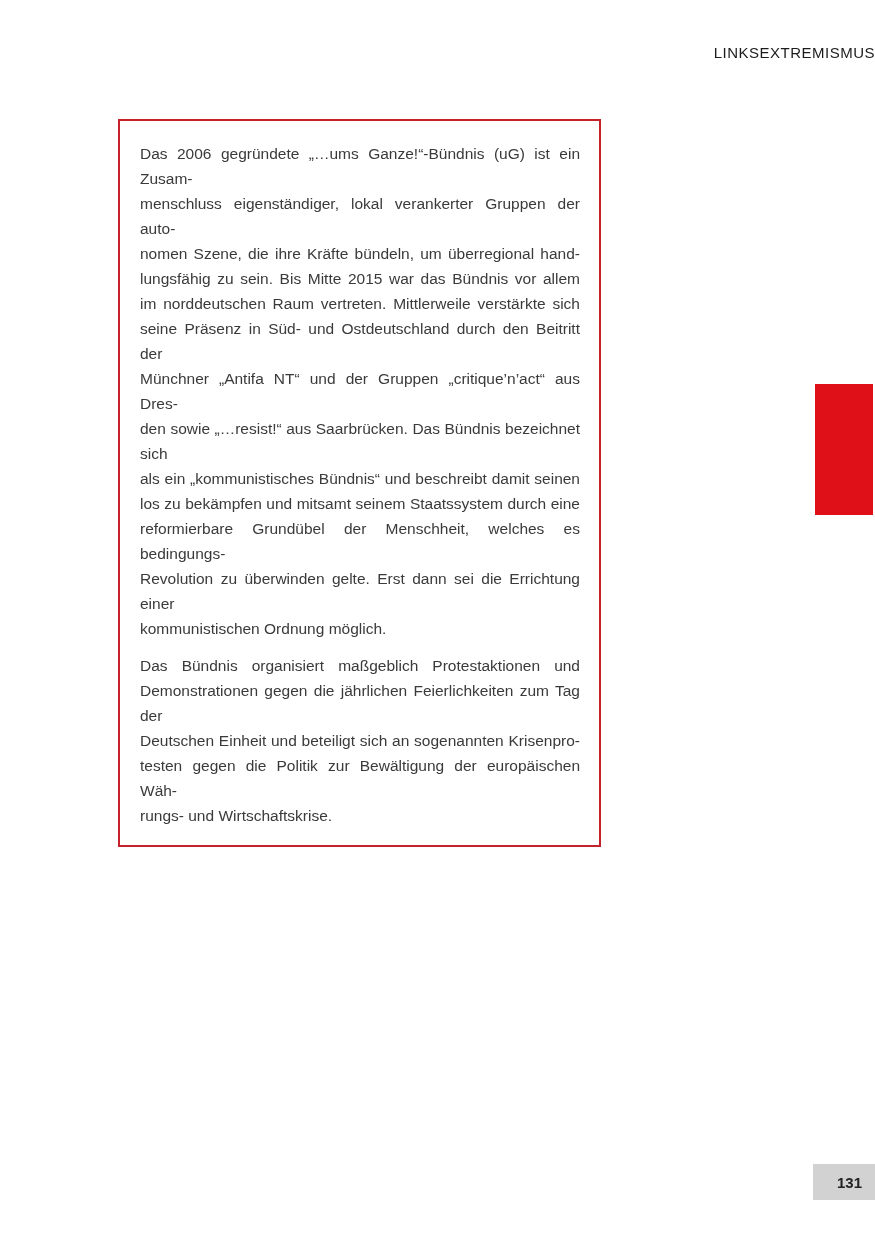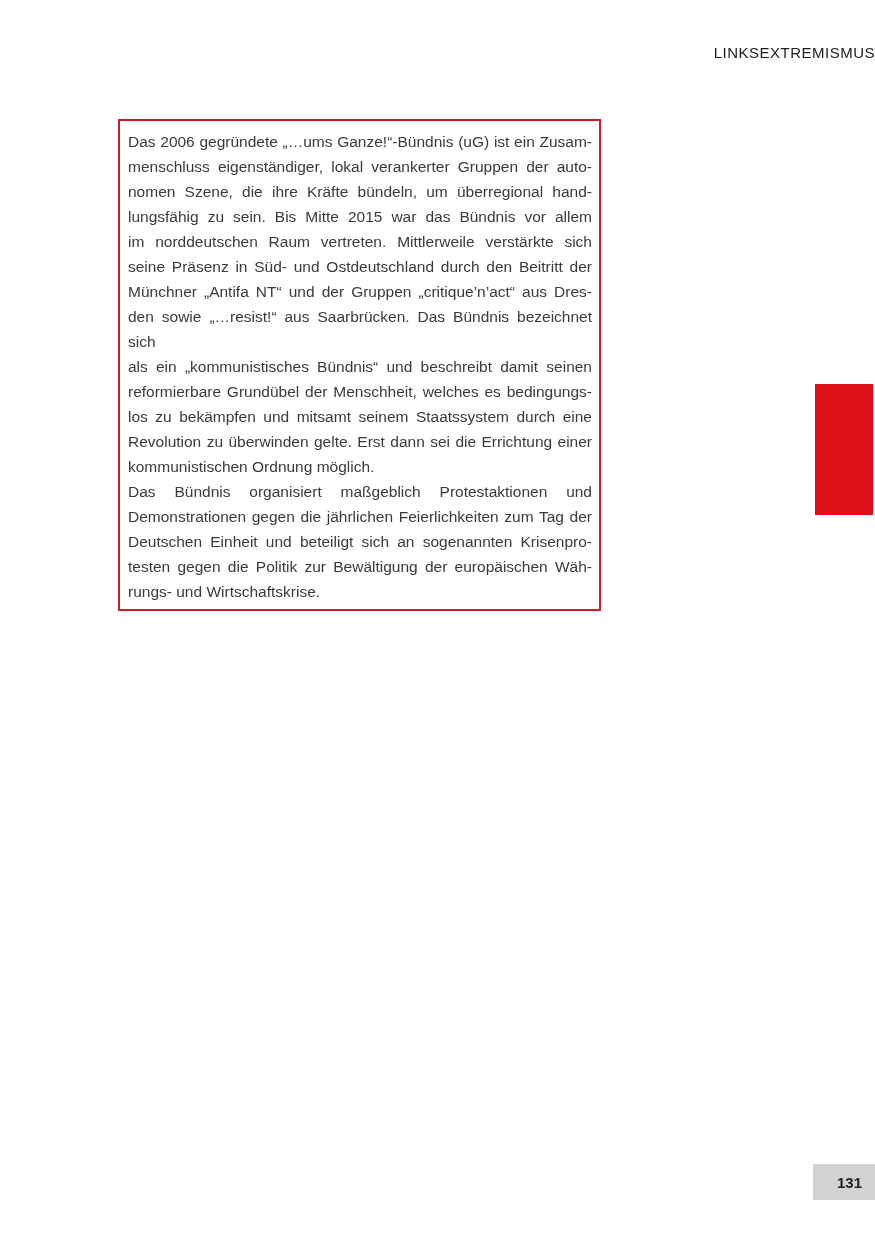--- a/index.html
+++ b/index.html
@@ -28,21 +28,21 @@
     top: 119px;
     width: 483px;
     box-sizing: border-box;
     border: 2px solid #c5212b;
     padding: 8px 7px 5px 8px;
     color: #3a3a3a;
     font-size: 15.5px;
     line-height: 25px;
     background: #ffffff;
   }
-  .para { margin: 0; }
+  .para { margin: 12px; }
   .line {
     text-align: justify;
     text-align-last: justify;
     white-space: normal;
   }
   .para .line:last-child { text-align-last: left; }
   .chapter-tab {
     position: absolute;
     left: 815px;
     top: 384px;
@@ -77,22 +77,22 @@
     <div class="para">
       <div class="line">Das 2006 gegründete „…ums Ganze!“-Bündnis (uG) ist ein Zusam-</div>
       <div class="line">menschluss eigenständiger, lokal verankerter Gruppen der auto-</div>
       <div class="line">nomen Szene, die ihre Kräfte bündeln, um überregional hand-</div>
       <div class="line">lungsfähig zu sein. Bis Mitte 2015 war das Bündnis vor allem</div>
       <div class="line">im norddeutschen Raum vertreten. Mittlerweile verstärkte sich</div>
       <div class="line">seine Präsenz in Süd- und Ostdeutschland durch den Beitritt der</div>
       <div class="line">Münchner „Antifa NT“ und der Gruppen „critique’n’act“ aus Dres-</div>
       <div class="line">den sowie „…resist!“ aus Saarbrücken. Das Bündnis bezeichnet sich</div>
       <div class="line">als ein „kommunistisches Bündnis“ und beschreibt damit seinen</div>
+      <div class="line">los zu bekämpfen und mitsamt seinem Staatssystem durch eine</div>
       <div class="line">reformierbare Grundübel der Menschheit, welches es bedingungs-</div>
-      <div class="line">los zu bekämpfen und mitsamt seinem Staatssystem durch eine</div>
       <div class="line">Revolution zu überwinden gelte. Erst dann sei die Errichtung einer</div>
       <div class="line">kommunistischen Ordnung möglich.</div>
     </div>
     <div class="para">
       <div class="line">Das Bündnis organisiert maßgeblich Protestaktionen und</div>
       <div class="line">Demonstrationen gegen die jährlichen Feierlichkeiten zum Tag der</div>
       <div class="line">Deutschen Einheit und beteiligt sich an sogenannten Krisenpro-</div>
       <div class="line">testen gegen die Politik zur Bewältigung der europäischen Wäh-</div>
       <div class="line">rungs- und Wirtschaftskrise.</div>
     </div>

